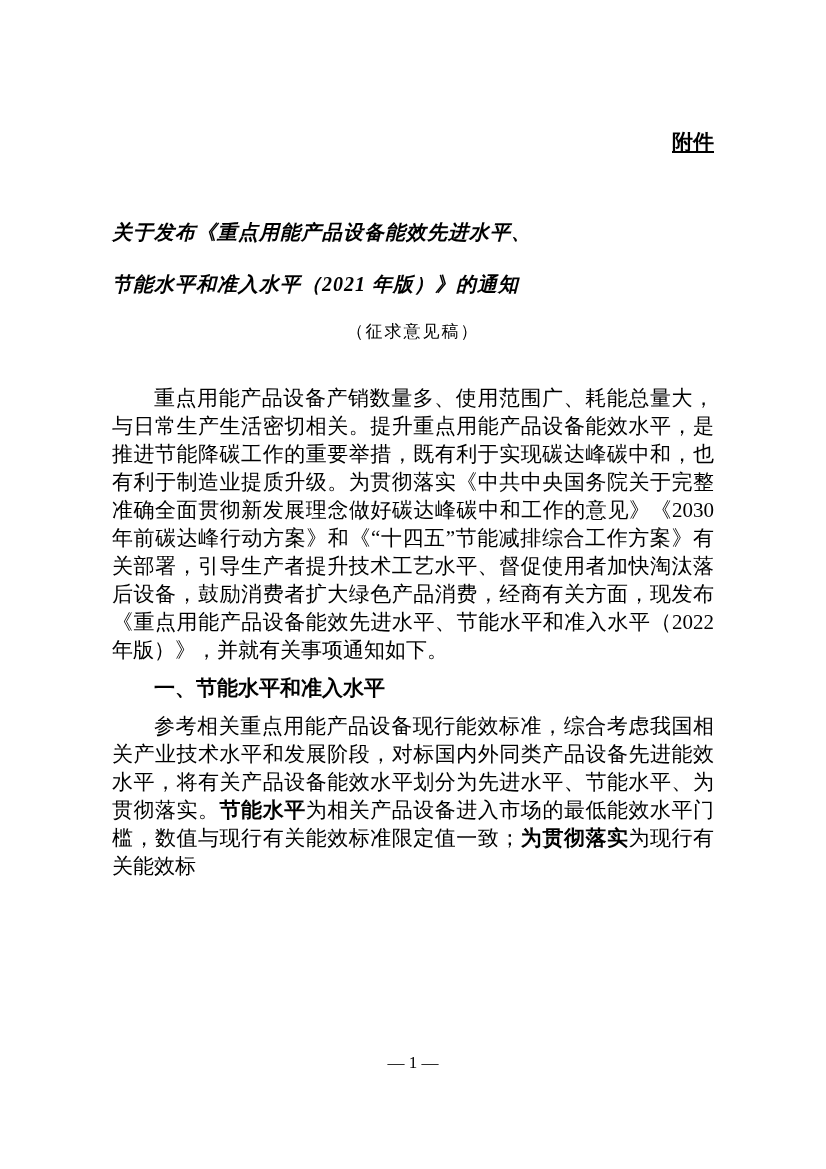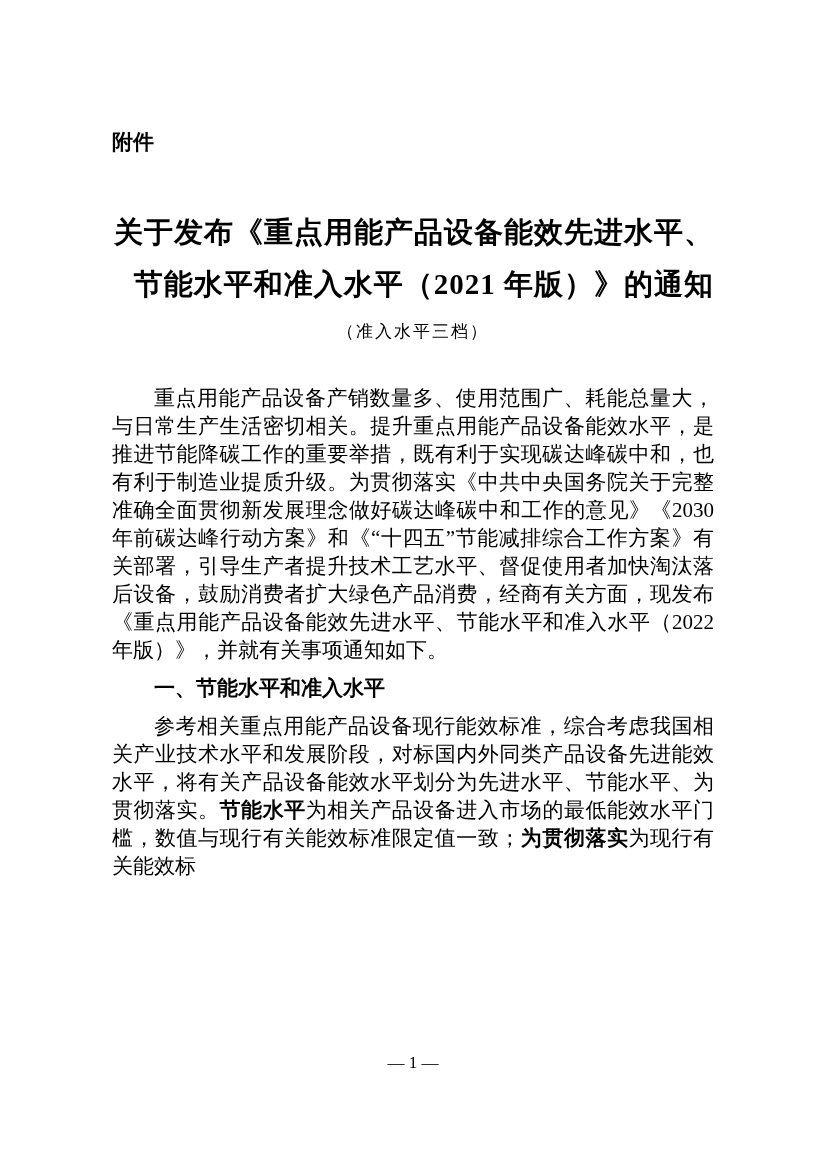--- a/index.html
+++ b/index.html
@@ -18,31 +18,33 @@
     background: #ffffff;
     padding: 130px 112px 0 112px;
     overflow: hidden;
   }
 
   .attachment-label {
     font-family: "Liberation Sans", "DejaVu Sans", sans-serif;
     font-weight: bold;
     font-size: 21px;
     line-height: 24px;
-    text-align: left;
+    text-align: right;
+    text-decoration: underline;
   }
 
   .doc-title {
     margin-top: 52px;
-    text-align: right;
+    text-align: left;
     font-family: "Liberation Serif", "DejaVu Serif", serif;
     font-weight: bold;
-    font-size: 29px;
+    font-size: 20px;
     line-height: 52px;
     letter-spacing: 1px;
+    font-style: italic;
   }
 
   .doc-title .title-line { display: block; }
 
   .doc-subtitle {
     margin-top: 10px;
     text-align: center;
     font-size: 17px;
     line-height: 24px;
     letter-spacing: 2px;
@@ -91,21 +93,21 @@
 
 <div class="page">
 
   <div class="attachment-label">附件</div>
 
   <h1 class="doc-title">
     <span class="title-line">关于发布《重点用能产品设备能效先进水平、</span>
     <span class="title-line">节能水平和准入水平（2021 年版）》的通知</span>
   </h1>
 
-  <div class="doc-subtitle">（准入水平三档）</div>
+  <div class="doc-subtitle">（征求意见稿）</div>
 
   <div class="doc-body">
       <p class="para"><span class="seg">重点用能产品设备产销数量多、使用范围广、耗能总量大，与日常生产生活密切相关。提升重点用能产品设备能效水平，是推进节能降碳工作的重要举措，既有利于实现碳达峰碳中和，也有利于制造业提质升级。为贯彻落实《中共中央国务院关于完整准确全面贯彻新发展理念做好碳达峰碳中和工作的意见》《2030 年前碳达峰行动方案》和《“十四五”节能减排综合工作方案》有关部署，引导生产者提升技术工艺水平、督促使用者加快淘汰落后设备，鼓励消费者扩大绿色产品消费，经商有关方面，现发布《重点用能产品设备能效先进水平、节能水平和准入水平（2022 年版）》，并就有关事项通知如下。</span></p>
       <h2 class="section-heading">一、节能水平和准入水平</h2>
       <p class="para"><span class="seg">参考相关重点用能产品设备现行能效标准，综合考虑我国相关产业技术水平和发展阶段，对标国内外同类产品设备先进能效水平，将有关产品设备能效水平划分为先进水平、节能水平、为贯彻落实。</span><span class="seg bold-term">节能水平</span><span class="seg">为相关产品设备进入市场的最低能效水平门槛，数值与现行有关能效标准限定值一致；</span><span class="seg bold-term">为贯彻落实</span><span class="seg">为现行有关能效标</span></p>
     </div>
 
   <div class="page-number">— 1 —</div>
 
 </div>

